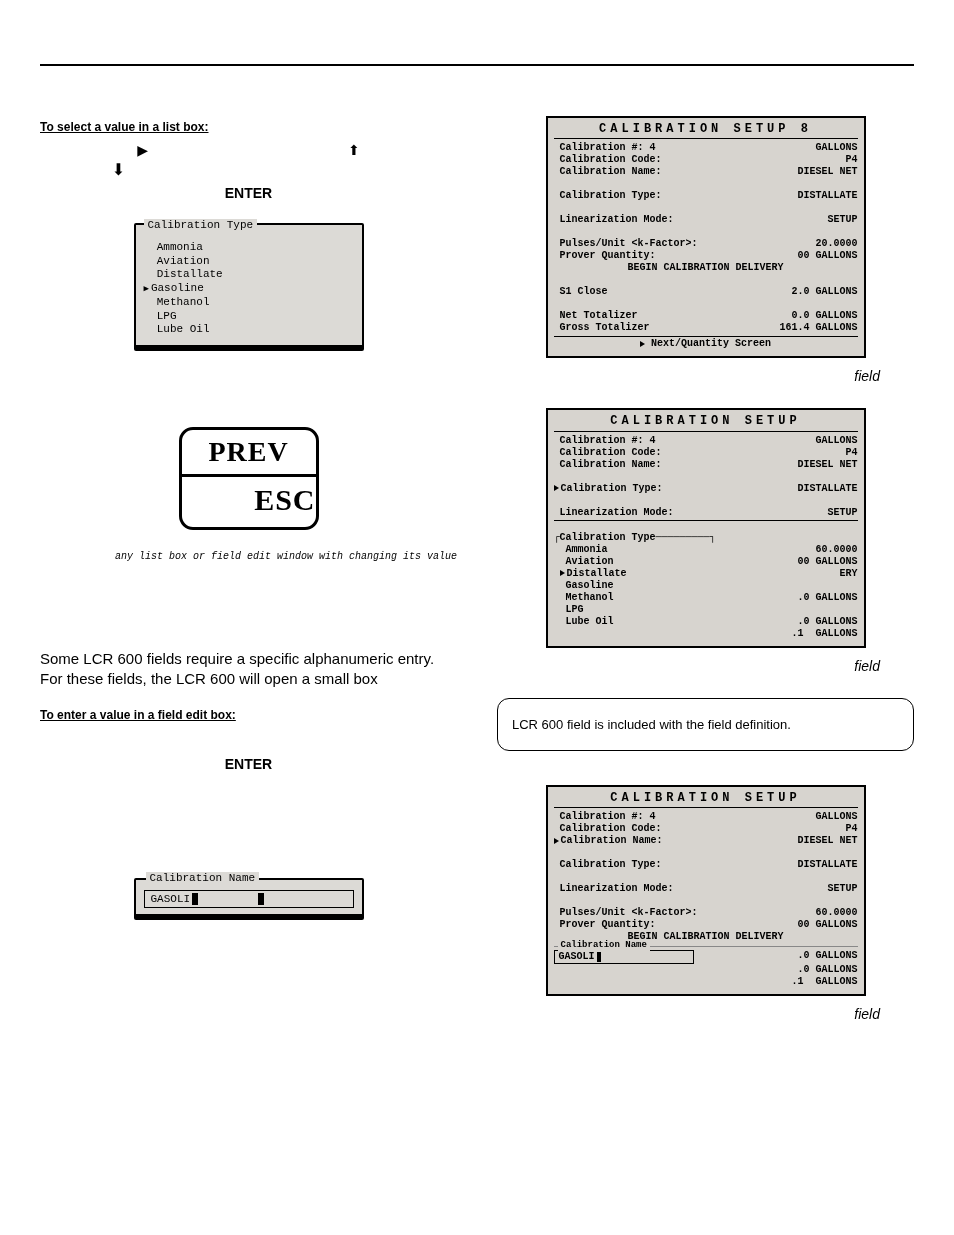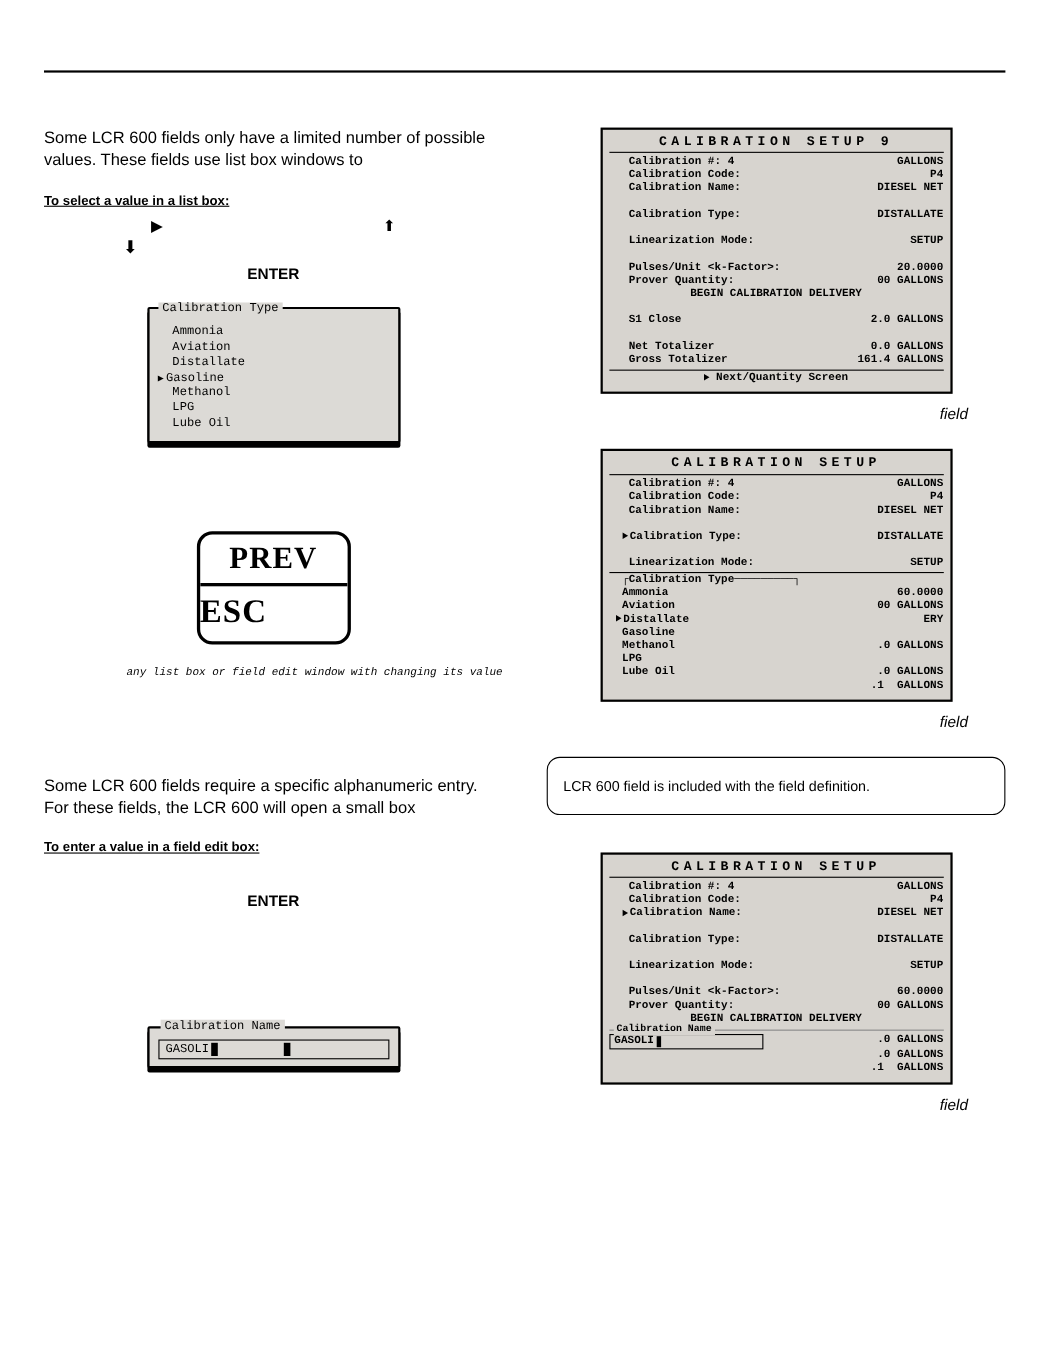--- a/index.html
+++ b/index.html
@@ -19,71 +19,70 @@
   
   .small-listbox { width: 230px; margin: 22px auto 30px auto; background: #dcdad6; border: 2px solid #000; padding: 2px 8px 8px 8px; box-shadow: 0 4px 0 #000; border-radius: 2px; font-family: "Courier New", monospace; font-size: 11px; line-height: 1.25; }
   .small-listbox .title-inline { margin: -8px 0 0 0; display: inline-block; background: #dcdad6; padding: 0 4px; font-size: 11px; position: relative; top: -8px; }
   .small-listbox .row { white-space: pre; }
   .small-listbox .sel::before { content: "▶"; font-size: 9px; margin-right: 2px; }
 
   
   .big-btn-wrap { display: flex; justify-content: center; margin: 80px 0 20px 0; }
   .big-btn { width: 140px; border: 3px solid #000; border-radius: 14px; overflow: hidden; font-family: "Times New Roman", serif; font-weight: 700; }
   .big-btn .top { text-align: center; font-size: 28px; padding: 6px 16px; letter-spacing: 1px; }
-  .big-btn .bot { text-align: left; font-size: 30px; padding: 6px 0 10px 0; border-top: 3px solid #000; letter-spacing: 1px; }
+  .big-btn .bot { text-align: right; font-size: 30px; padding: 6px 0 10px 0; border-top: 3px solid #000; letter-spacing: 1px; }
 
   .caption-it { font-style: italic; text-align: right; font-size: 10px; line-height: 1.3; margin: 6px 0 26px 0; font-family: Liberation Mono, monospace; }
 
   
   .small-editbox { position: relative; width: 230px; margin: 26px auto 10px auto; background: #dcdad6; border: 2px solid #000; padding: 10px 8px 6px 8px; box-shadow: 0 4px 0 #000; border-radius: 2px; font-family: "Courier New", monospace; font-size: 11px; }
   .legend-label { position: absolute; top: -8px; left: 10px; background: #dcdad6; padding: 0 4px; font-size: 11px; font-family: "Courier New", monospace; }
   .editbox-inner { background: #dcdad6; border: 1px solid #000; padding: 2px 6px; display: flex; align-items: center; }
   .cursor { display: inline-block; width: 6px; height: 12px; background: #000; margin-left: 2px; }
   .caret-end { display: inline-block; width: 6px; height: 12px; background: #000; margin-left: 60px; }
 
   
   .arrow-row { display: flex; justify-content: center; gap: 200px; font-size: 14px; margin: 2px 0 2px 0; }
   .arrow-solo { text-align: center; margin-left: -260px; }
 
   
   .panel { width: 320px; margin: 0 auto 10px auto; background: #d7d4cf; border: 2px solid #000; padding: 4px 6px 6px 6px; font-family: "Courier New", monospace; font-size: 10px; font-weight: 700; line-height: 1.2; }
   .panel .title { text-align: center; letter-spacing: 4px; font-size: 12px; margin-bottom: 3px; border-bottom: 1px solid #000; padding-bottom: 2px; }
-  .panel .prow { display: flex; justify-content: space-between; white-space: pre; margin-left: 12px; }
+  .panel .prow { display: flex; justify-content: space-between; white-space: pre; }
   .panel .center-row { text-align: center; white-space: pre; }
   .panel .footer-row { text-align: center; border-top: 1px solid #000; margin-top: 2px; padding-top: 1px; }
   .panel .cursor-tri { display: inline-block; width: 0; height: 0; border-left: 5px solid #000; border-top: 3px solid transparent; border-bottom: 3px solid transparent; margin-right: 2px; vertical-align: middle; }
   .panel .footer-tri { display: inline-block; width: 0; height: 0; border-left: 5px solid #000; border-top: 3px solid transparent; border-bottom: 3px solid transparent; vertical-align: middle; margin-right: 6px; }
 
   .field-italic { font-style: italic; text-align: right; font-size: 14px; margin: 4px 34px 24px 0; }
 
   .note-box { border: 1px solid #000; border-radius: 12px; padding: 18px 14px; font-size: 13px; margin: 10px 0 34px 0; }
 
   
-  .panel .sub-list { border-top: 1px solid #000; margin-top: 1px; padding-top: 1px; }
+  .panel .sub-list { border-top: 1px solid #000; margin-top: 1px; padding-top: 11px; }
   .panel .sub-row  { display: flex; justify-content: space-between; white-space: pre; }
 
   
   .panel .edit-legend { margin-top: 3px; position: relative; border-top: 1px solid #888; padding-top: 3px; }
   .panel .edit-legend .lab { position: absolute; top: -7px; left: 4px; background: #d7d4cf; padding: 0 3px; font-size: 9px; }
   .panel .edit-box { background: #d7d4cf; border: 1px solid #000; padding: 1px 4px; display: flex; align-items: center; height: 14px; }
   .mini-cursor { display: inline-block; width: 4px; height: 10px; background: #000; margin-left: 2px; }
 
   .spacer-20 { height: 20px; }
   .spacer-60 { height: 60px; }
 </style>
 </head>
 <body>
 
 <hr class="hr-top">
 
 <div class="two-col">
 
   <div class="left">
 
-    <p class="body-text">Some LCR 600 fields only have a limited number of possible values. These fields use list box windows to</p>
 
     <p class="section-head">To select a value in a list box:</p>
 
     <div class="arrow-row">
       <span>▶</span>
       <span>⬆</span>
     </div>
     <div class="arrow-solo">⬇</div>
 
     <p class="enter-line">ENTER</p>
@@ -128,21 +127,21 @@
           <span class="cursor"></span>
         <span class="caret-end"></span>
       </div>
     </div>
 
   </div>
 
   <div class="right">
 
     <div class="panel">
-      <div class="title">CALIBRATION  SETUP 9</div>
+      <div class="title">CALIBRATION  SETUP 8</div>
       <div id="p1-rows">
           <div class="prow"><span> Calibration #: 4</span><span>GALLONS</span></div>
           <div class="prow"><span> Calibration Code:</span><span>P4</span></div>
           <div class="prow"><span> Calibration Name:</span><span>DIESEL NET</span></div>
           <div class="prow"><span> </span><span></span></div>
           <div class="prow"><span> Calibration Type:</span><span>DISTALLATE</span></div>
           <div class="prow"><span> </span><span></span></div>
           <div class="prow"><span> Linearization Mode:</span><span>SETUP</span></div>
           <div class="prow"><span> </span><span></span></div>
           <div class="prow"><span> Pulses/Unit &lt;k-Factor&gt;:</span><span>20.0000</span></div>

